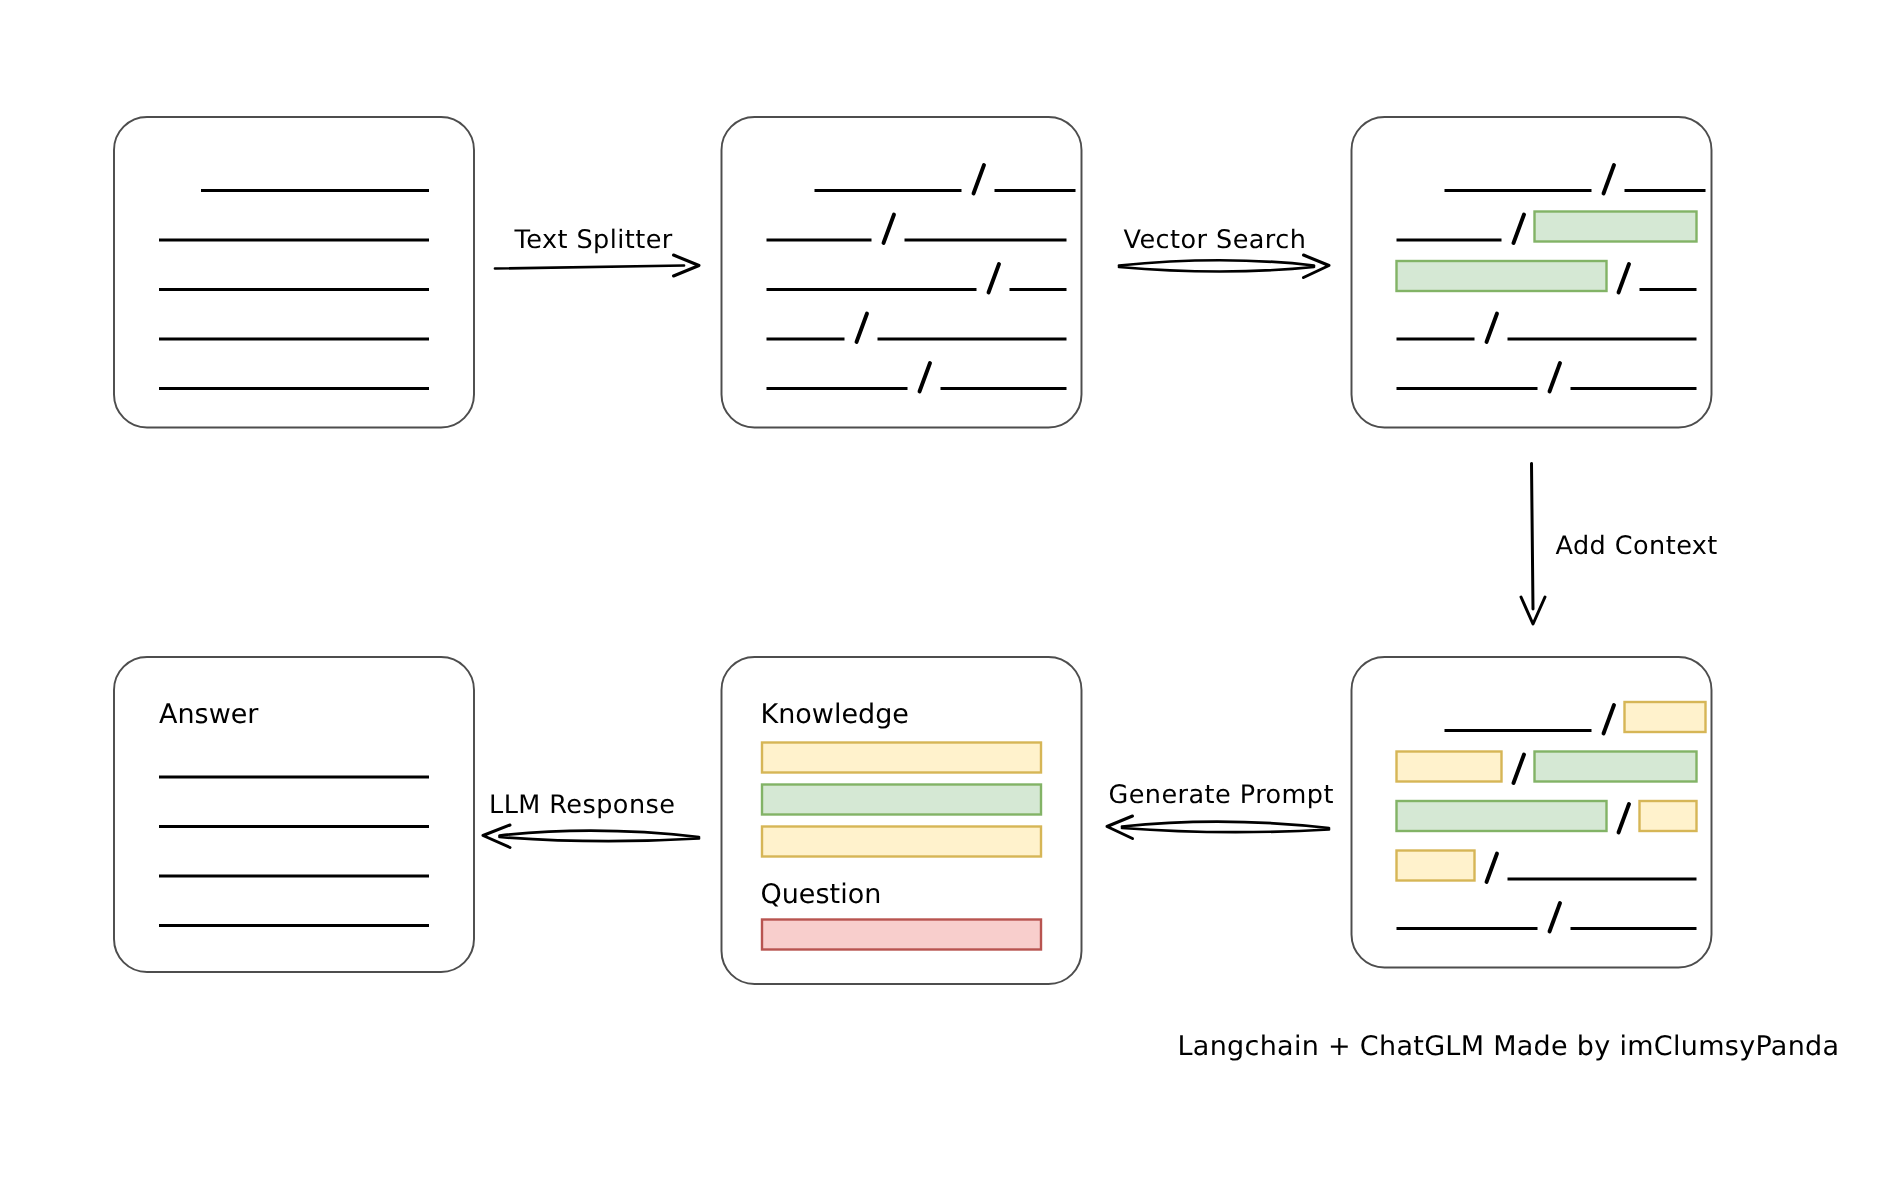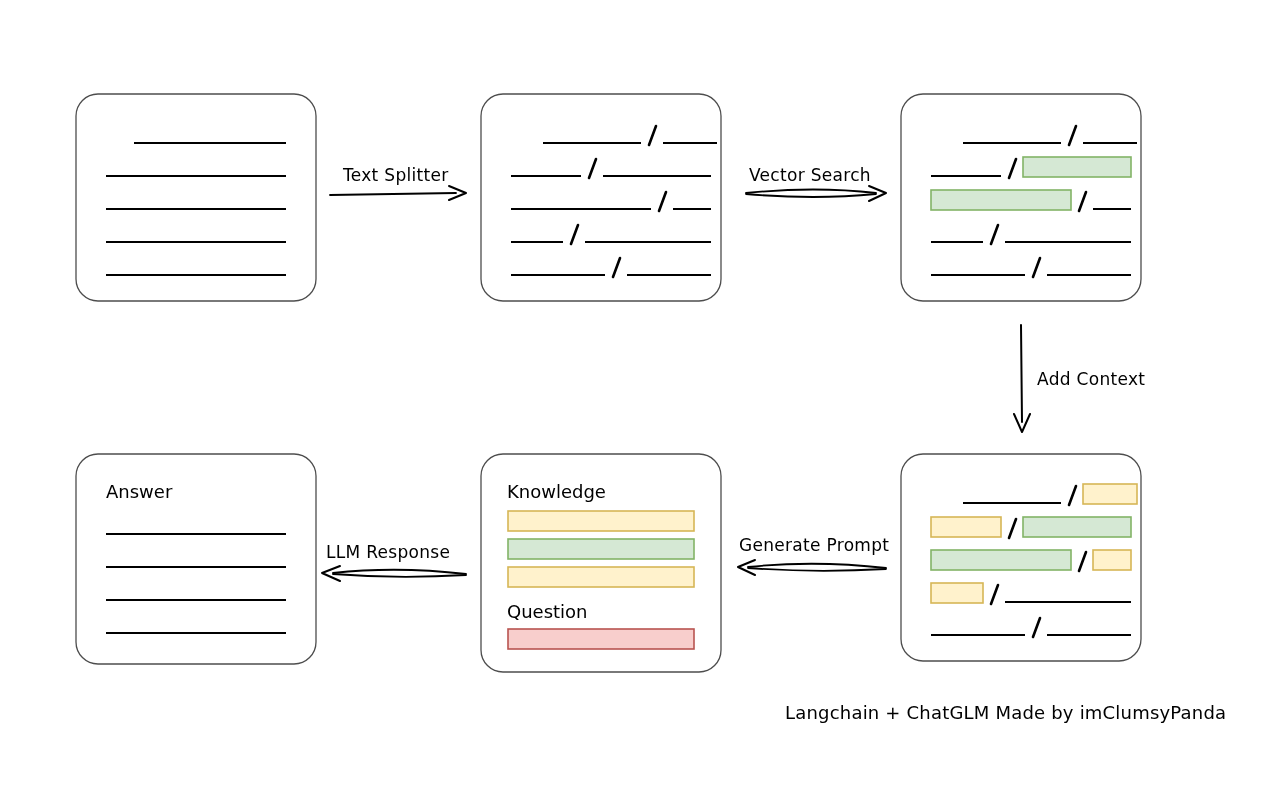--- a/index.html
+++ b/index.html
@@ -11,21 +11,20 @@
     width: 1262px;
     height: 792px;
     overflow: hidden;
     font-family: "DejaVu Sans", sans-serif;
   }
   #canvas {
     position: relative;
     width: 1262px;
     height: 636px;
     background: #ffffff;
-    margin-top: 16px;
   }
   svg#diagram {
     position: absolute;
     top: 0;
     left: 0;
     width: 1262px;
     height: 792px;
   }
   .doc-box {
     fill: #ffffff;

